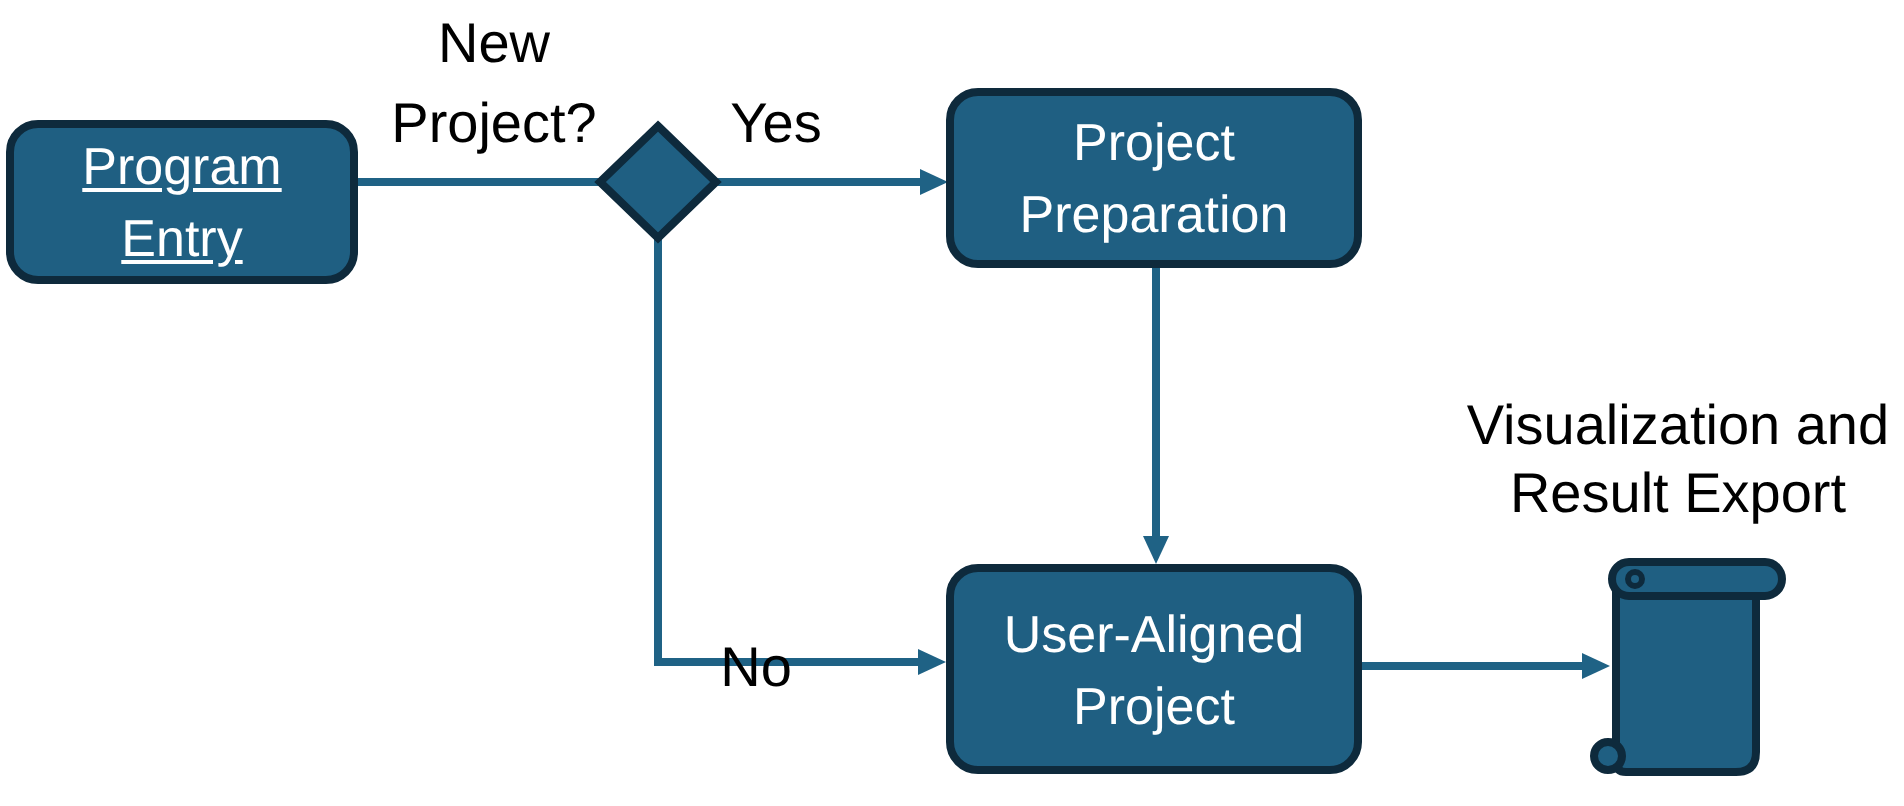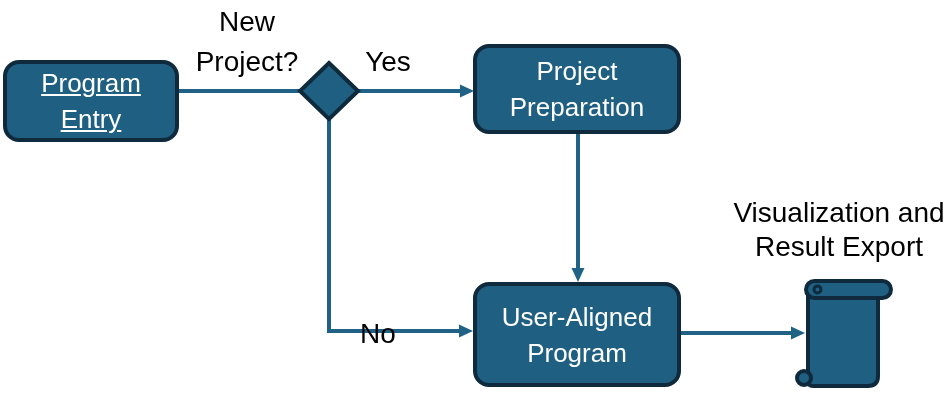--- a/index.html
+++ b/index.html
@@ -108,21 +108,21 @@
 Entry</span>
   </div>
 
   <div class="node node-project-preparation">
     <span>Project
 Preparation</span>
   </div>
 
   <div class="node node-user-aligned-analysis">
     <span>User-Aligned
-Program</span>
+Project</span>
   </div>
 
   <div class="label label-decision">New
 Project?</div>
 
   <div class="label label-yes">Yes</div>
 
   <div class="label label-no">No</div>
 
   <div class="label label-scroll">Visualization and

